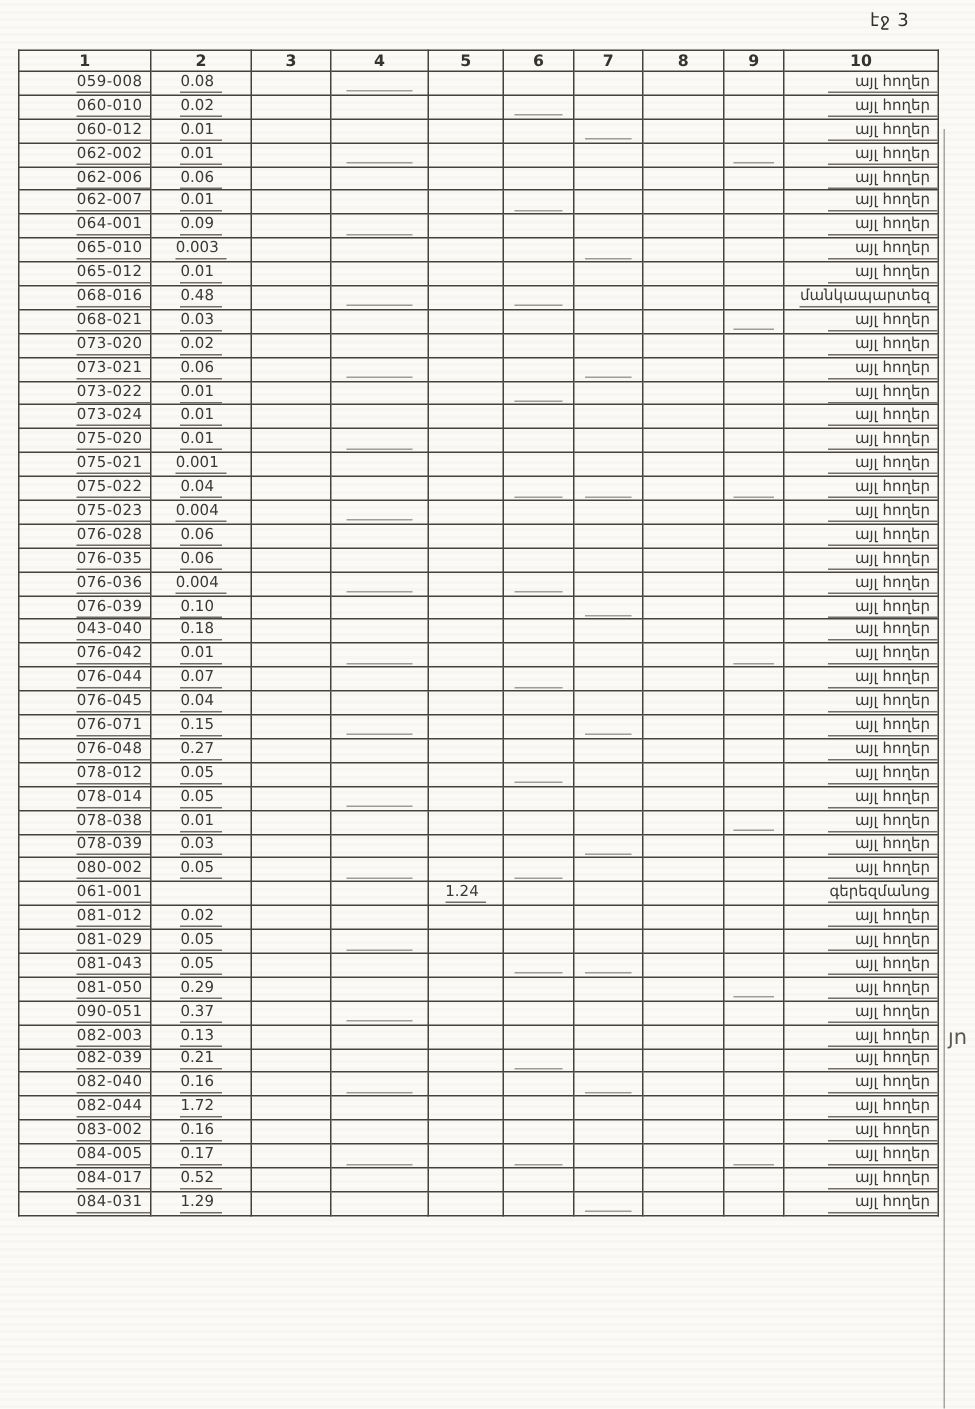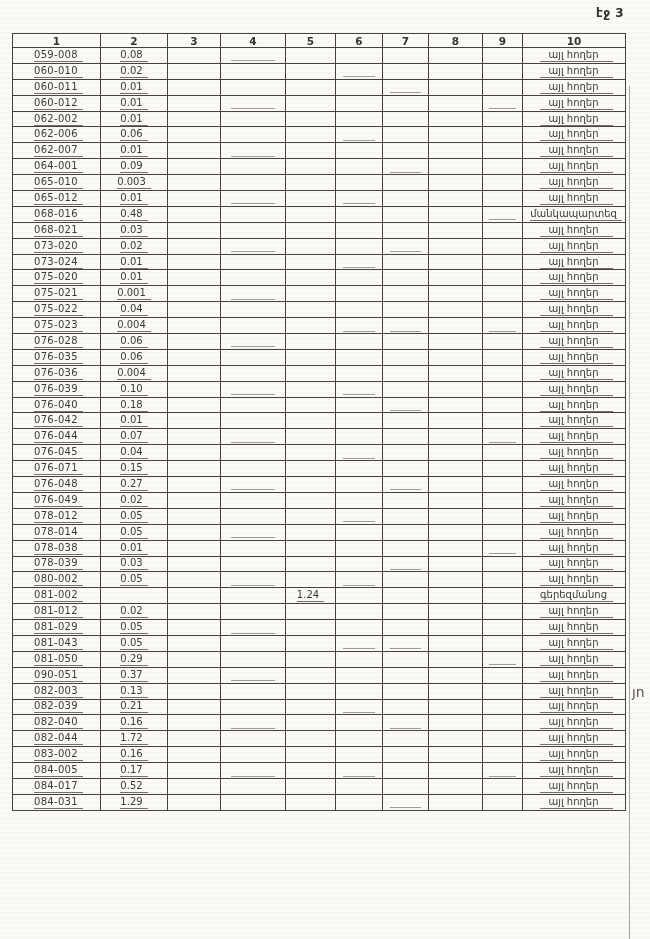--- a/index.html
+++ b/index.html
@@ -11,22 +11,22 @@
     font-family: "DejaVu Sans", sans-serif;
     color: #3c3a36;
   }
   
   body::before {
     content: ""; position: absolute; inset: 0;
     background: repeating-linear-gradient(0deg, rgba(120,115,105,0.03) 0 2px, transparent 2px 5px);
     pointer-events: none;
   }
   .page-label {
-    position: absolute; top: 6px; left: 596px;
-    font-size: 12px; font-weight: 700; color: #33312e;
+    position: absolute; top: 6px; left: 580px;
+    font-size: 12px; font-weight: 400; color: #33312e;
     letter-spacing: 0.5px;
   }
   table.scan-table {
     position: absolute; left: 12px; top: 33px;
     width: 613px;
     border-collapse: collapse; table-layout: fixed;
   }
   .scan-table th, .scan-table td {
     border: 1.6px solid #45423d;
     padding: 0; margin: 0;
@@ -36,23 +36,23 @@
   .scan-table thead th {
     height: 13px; font-size: 10.5px; font-weight: 600;
     text-align: center; color: #36342f;
   }
   .scan-table tbody td { height: 14.9px; font-size: 10px; line-height: 1; }
   col.c1  { width: 88px; }  col.c2 { width: 67px; }
   col.c3  { width: 53px; }  col.c4 { width: 65px; }
   col.c5  { width: 50px; }  col.c6 { width: 47px; }
   col.c7  { width: 46px; }  col.c8 { width: 54px; }
   col.c9  { width: 40px; }  col.c10 { width: 103px; }
-  td.code-cell { text-align: center; padding-left: 4px; letter-spacing: 0.3px; margin-top: 22px; }
+  td.code-cell { text-align: right; padding-left: 4px; letter-spacing: 0.3px; margin-top: 22px; }
   td.num-cell  { text-align: center; }
-  td.land-cell { text-align: center; padding-left: 4px; font-size: 10.2px; }
+  td.land-cell { text-align: right; padding-left: 4px; font-size: 10.2px; }
   span.u {
     border-bottom: 1px solid rgba(70,66,60,0.75);
     padding: 1px 5px 1px 0;
     display: inline-block;
   }
   td.land-cell span.u { min-width: 68px; }
   
   tbody tr:nth-child(3n+1) td:nth-child(4)::after,
   tbody tr:nth-child(4n+2) td:nth-child(6)::after,
   tbody tr:nth-child(5n+3) td:nth-child(7)::after,
@@ -123,32 +123,20 @@
           <td class="num-cell"></td>
           <td class="num-cell"></td>
           <td class="num-cell"></td>
           <td class="num-cell"></td>
           <td class="num-cell"></td>
           <td class="num-cell"></td>
           <td class="num-cell"></td>
           <td class="land-cell"><span class="u">այլ հողեր</span></td>
         </tr>
         <tr>
-          <td class="code-cell"><span class="u">060-011</span></td>
-          <td class="num-cell"><span class="u">0.01</span></td>
-          <td class="num-cell"></td>
-          <td class="num-cell"></td>
-          <td class="num-cell"></td>
-          <td class="num-cell"></td>
-          <td class="num-cell"></td>
-          <td class="num-cell"></td>
-          <td class="num-cell"></td>
-          <td class="land-cell"><span class="u">այլ հողեր</span></td>
-        </tr>
-        <tr>
           <td class="code-cell"><span class="u">060-012</span></td>
           <td class="num-cell"><span class="u">0.01</span></td>
           <td class="num-cell"></td>
           <td class="num-cell"></td>
           <td class="num-cell"></td>
           <td class="num-cell"></td>
           <td class="num-cell"></td>
           <td class="num-cell"></td>
           <td class="num-cell"></td>
           <td class="land-cell"><span class="u">այլ հողեր</span></td>
@@ -255,20 +243,44 @@
           <td class="num-cell"></td>
           <td class="num-cell"></td>
           <td class="num-cell"></td>
           <td class="num-cell"></td>
           <td class="num-cell"></td>
           <td class="num-cell"></td>
           <td class="num-cell"></td>
           <td class="land-cell"><span class="u">այլ հողեր</span></td>
         </tr>
         <tr>
+          <td class="code-cell"><span class="u">073-021</span></td>
+          <td class="num-cell"><span class="u">0.06</span></td>
+          <td class="num-cell"></td>
+          <td class="num-cell"></td>
+          <td class="num-cell"></td>
+          <td class="num-cell"></td>
+          <td class="num-cell"></td>
+          <td class="num-cell"></td>
+          <td class="num-cell"></td>
+          <td class="land-cell"><span class="u">այլ հողեր</span></td>
+        </tr>
+        <tr>
+          <td class="code-cell"><span class="u">073-022</span></td>
+          <td class="num-cell"><span class="u">0.01</span></td>
+          <td class="num-cell"></td>
+          <td class="num-cell"></td>
+          <td class="num-cell"></td>
+          <td class="num-cell"></td>
+          <td class="num-cell"></td>
+          <td class="num-cell"></td>
+          <td class="num-cell"></td>
+          <td class="land-cell"><span class="u">այլ հողեր</span></td>
+        </tr>
+        <tr>
           <td class="code-cell"><span class="u">073-024</span></td>
           <td class="num-cell"><span class="u">0.01</span></td>
           <td class="num-cell"></td>
           <td class="num-cell"></td>
           <td class="num-cell"></td>
           <td class="num-cell"></td>
           <td class="num-cell"></td>
           <td class="num-cell"></td>
           <td class="num-cell"></td>
           <td class="land-cell"><span class="u">այլ հողեր</span></td>
@@ -363,21 +375,21 @@
           <td class="num-cell"></td>
           <td class="num-cell"></td>
           <td class="num-cell"></td>
           <td class="num-cell"></td>
           <td class="num-cell"></td>
           <td class="num-cell"></td>
           <td class="num-cell"></td>
           <td class="land-cell"><span class="u">այլ հողեր</span></td>
         </tr>
         <tr>
-          <td class="code-cell"><span class="u">076-040</span></td>
+          <td class="code-cell"><span class="u">043-040</span></td>
           <td class="num-cell"><span class="u">0.18</span></td>
           <td class="num-cell"></td>
           <td class="num-cell"></td>
           <td class="num-cell"></td>
           <td class="num-cell"></td>
           <td class="num-cell"></td>
           <td class="num-cell"></td>
           <td class="num-cell"></td>
           <td class="land-cell"><span class="u">այլ հողեր</span></td>
         </tr>
@@ -435,32 +447,20 @@
           <td class="num-cell"></td>
           <td class="num-cell"></td>
           <td class="num-cell"></td>
           <td class="num-cell"></td>
           <td class="num-cell"></td>
           <td class="num-cell"></td>
           <td class="num-cell"></td>
           <td class="land-cell"><span class="u">այլ հողեր</span></td>
         </tr>
         <tr>
-          <td class="code-cell"><span class="u">076-049</span></td>
-          <td class="num-cell"><span class="u">0.02</span></td>
-          <td class="num-cell"></td>
-          <td class="num-cell"></td>
-          <td class="num-cell"></td>
-          <td class="num-cell"></td>
-          <td class="num-cell"></td>
-          <td class="num-cell"></td>
-          <td class="num-cell"></td>
-          <td class="land-cell"><span class="u">այլ հողեր</span></td>
-        </tr>
-        <tr>
           <td class="code-cell"><span class="u">078-012</span></td>
           <td class="num-cell"><span class="u">0.05</span></td>
           <td class="num-cell"></td>
           <td class="num-cell"></td>
           <td class="num-cell"></td>
           <td class="num-cell"></td>
           <td class="num-cell"></td>
           <td class="num-cell"></td>
           <td class="num-cell"></td>
           <td class="land-cell"><span class="u">այլ հողեր</span></td>
@@ -507,21 +507,21 @@
           <td class="num-cell"></td>
           <td class="num-cell"></td>
           <td class="num-cell"></td>
           <td class="num-cell"></td>
           <td class="num-cell"></td>
           <td class="num-cell"></td>
           <td class="num-cell"></td>
           <td class="land-cell"><span class="u">այլ հողեր</span></td>
         </tr>
         <tr>
-          <td class="code-cell"><span class="u">081-002</span></td>
+          <td class="code-cell"><span class="u">061-001</span></td>
           <td class="num-cell"></td>
           <td class="num-cell"></td>
           <td class="num-cell"></td>
           <td class="num-cell"><span class="u">1.24</span></td>
           <td class="num-cell"></td>
           <td class="num-cell"></td>
           <td class="num-cell"></td>
           <td class="num-cell"></td>
           <td class="land-cell"><span class="u">գերեզմանոց</span></td>
         </tr>

